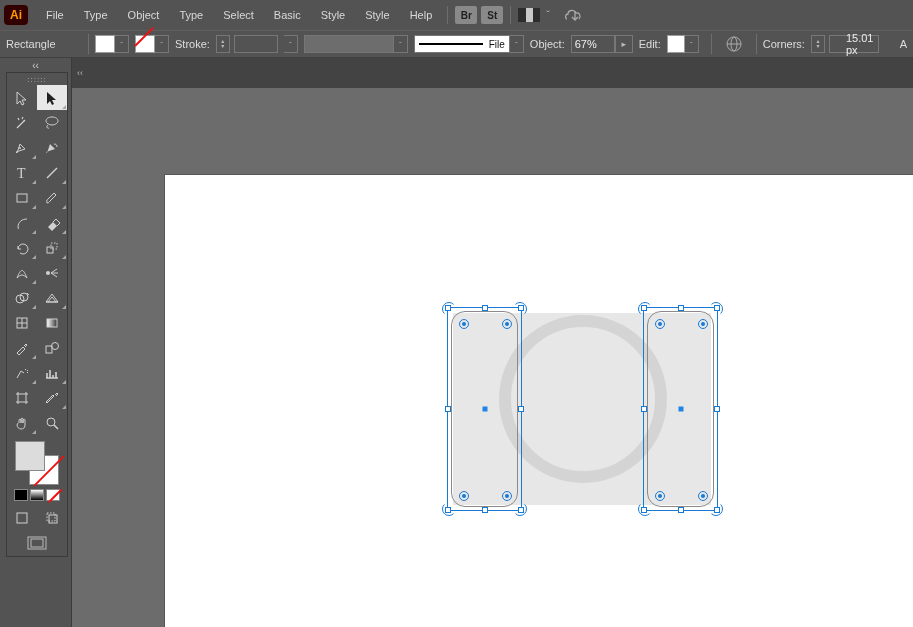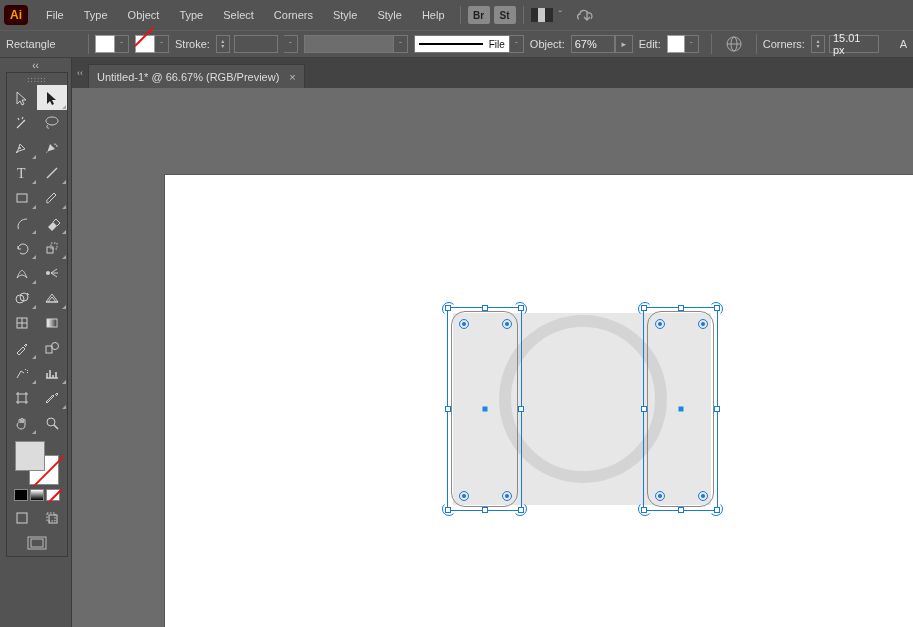--- a/index.html
+++ b/index.html
@@ -30,21 +30,21 @@
 .stepper span{font-size:6px;line-height:5px;color:#bbb}
 .stroke-w-box{width:44px;height:18px;border:1px solid #777;background:#535353;margin-right:6px}
 .brush-box{width:90px;height:18px;border:1px solid #777;background:#6d6d6d;margin-right:0}
 .brush-prev{width:96px;height:18px;border:1px solid #777;background:#fff;display:flex;align-items:center;justify-content:flex-end;padding:0 4px;color:#111;font-size:10px}
 .brush-prev .ln{flex:1;height:2px;background:#000;margin-right:6px}
 .num-input{width:44px;height:18px;border:1px solid #777;background:#535353;color:#eee;padding:0 3px;font-size:11px;display:flex;align-items:center}
 .arrow-btn{width:18px;height:18px;border:1px solid #777;display:flex;align-items:center;justify-content:center;font-size:9px;color:#bbb;background:#535353;margin-right:6px}
 .style-swatch{width:18px;height:18px;border:1px solid #9c9c9c;background:#fff}
 .globe{width:20px;height:18px;display:flex;align-items:center;justify-content:center;margin:0 6px}
 .globe svg circle{fill:none;stroke:#aaa;stroke-width:1}
-.corners-input{width:50px;height:18px;border:1px solid #777;background:#535353;display:flex;align-items:center;padding:0 3px;color:#eee}
+.corners-input{width:50px;height:18px;border:1px solid #777;background:#535353;display:flex;align-items:center;padding:0 16px;color:#eee}
 .sep{width:1px;height:20px;background:#6e6e6e;margin:0 6px}
 
 
 .outer-gutter{position:absolute;left:0;top:58px;bottom:0;width:72px;background:#535353;border-right:1px solid #3a3a3a}
 .panel-grab{height:14px;display:flex;align-items:center;justify-content:center;color:#ccc;font-size:10px}
 
 
 .tool-strip{position:absolute;left:6px;top:72px;width:62px;background:#535353;border:1px solid #3a3a3a}
 .grip{height:12px;background:#535353;display:flex;align-items:center;justify-content:center;color:#bbb;font-size:8px;letter-spacing:1px}
 .tool-row{display:flex}
@@ -88,21 +88,21 @@
 </head>
 <body>
 
 <div class="menubar">
   <div class="logo">Ai</div>
   <div class="menu-item">File</div>
   <div class="menu-item">Type</div>
   <div class="menu-item">Object</div>
   <div class="menu-item">Type</div>
   <div class="menu-item">Select</div>
-  <div class="menu-item">Corners</div>
+  <div class="menu-item">Basic</div>
   <div class="menu-item">Style</div>
   <div class="menu-item">Style</div>
   <div class="menu-item">Help</div>
   <div class="menu-sep"></div>
   <div class="sq-btn">Br</div>
   <div class="sq-btn">St</div>
   <div class="menu-sep"></div>
   <div class="ws-switch">
       <span></span>
       <span></span>
@@ -413,24 +413,20 @@
   <div class="screenmode">
     <svg width="20" height="14">
         <rect x="1" y="1" width="18" height="12" fill="none" stroke="#bbb"></rect>
         <rect x="4" y="3" width="12" height="8" fill="none" stroke="#bbb"></rect>
       </svg>
   </div>
 </div>
 
 <div class="tabbar">
   <div class="tab-collapse">‹‹</div>
-  <div class="tab">
-    <span>Untitled-1* @ 66.67% (RGB/Preview)</span>
-    <span class="x">×</span>
-  </div>
 </div>
 
 <div class="doc-area">
   <div class="artboard">
 
     <div class="fillrect" style="left:288px;top:138px;width:258px;height:192px"></div>
 
     <div class="ring" style="left:334px;top:140px;width:168px;height:168px"></div>
 
     <div class="rsel" style="left:282px;top:132px;width:75px;height:204px">

